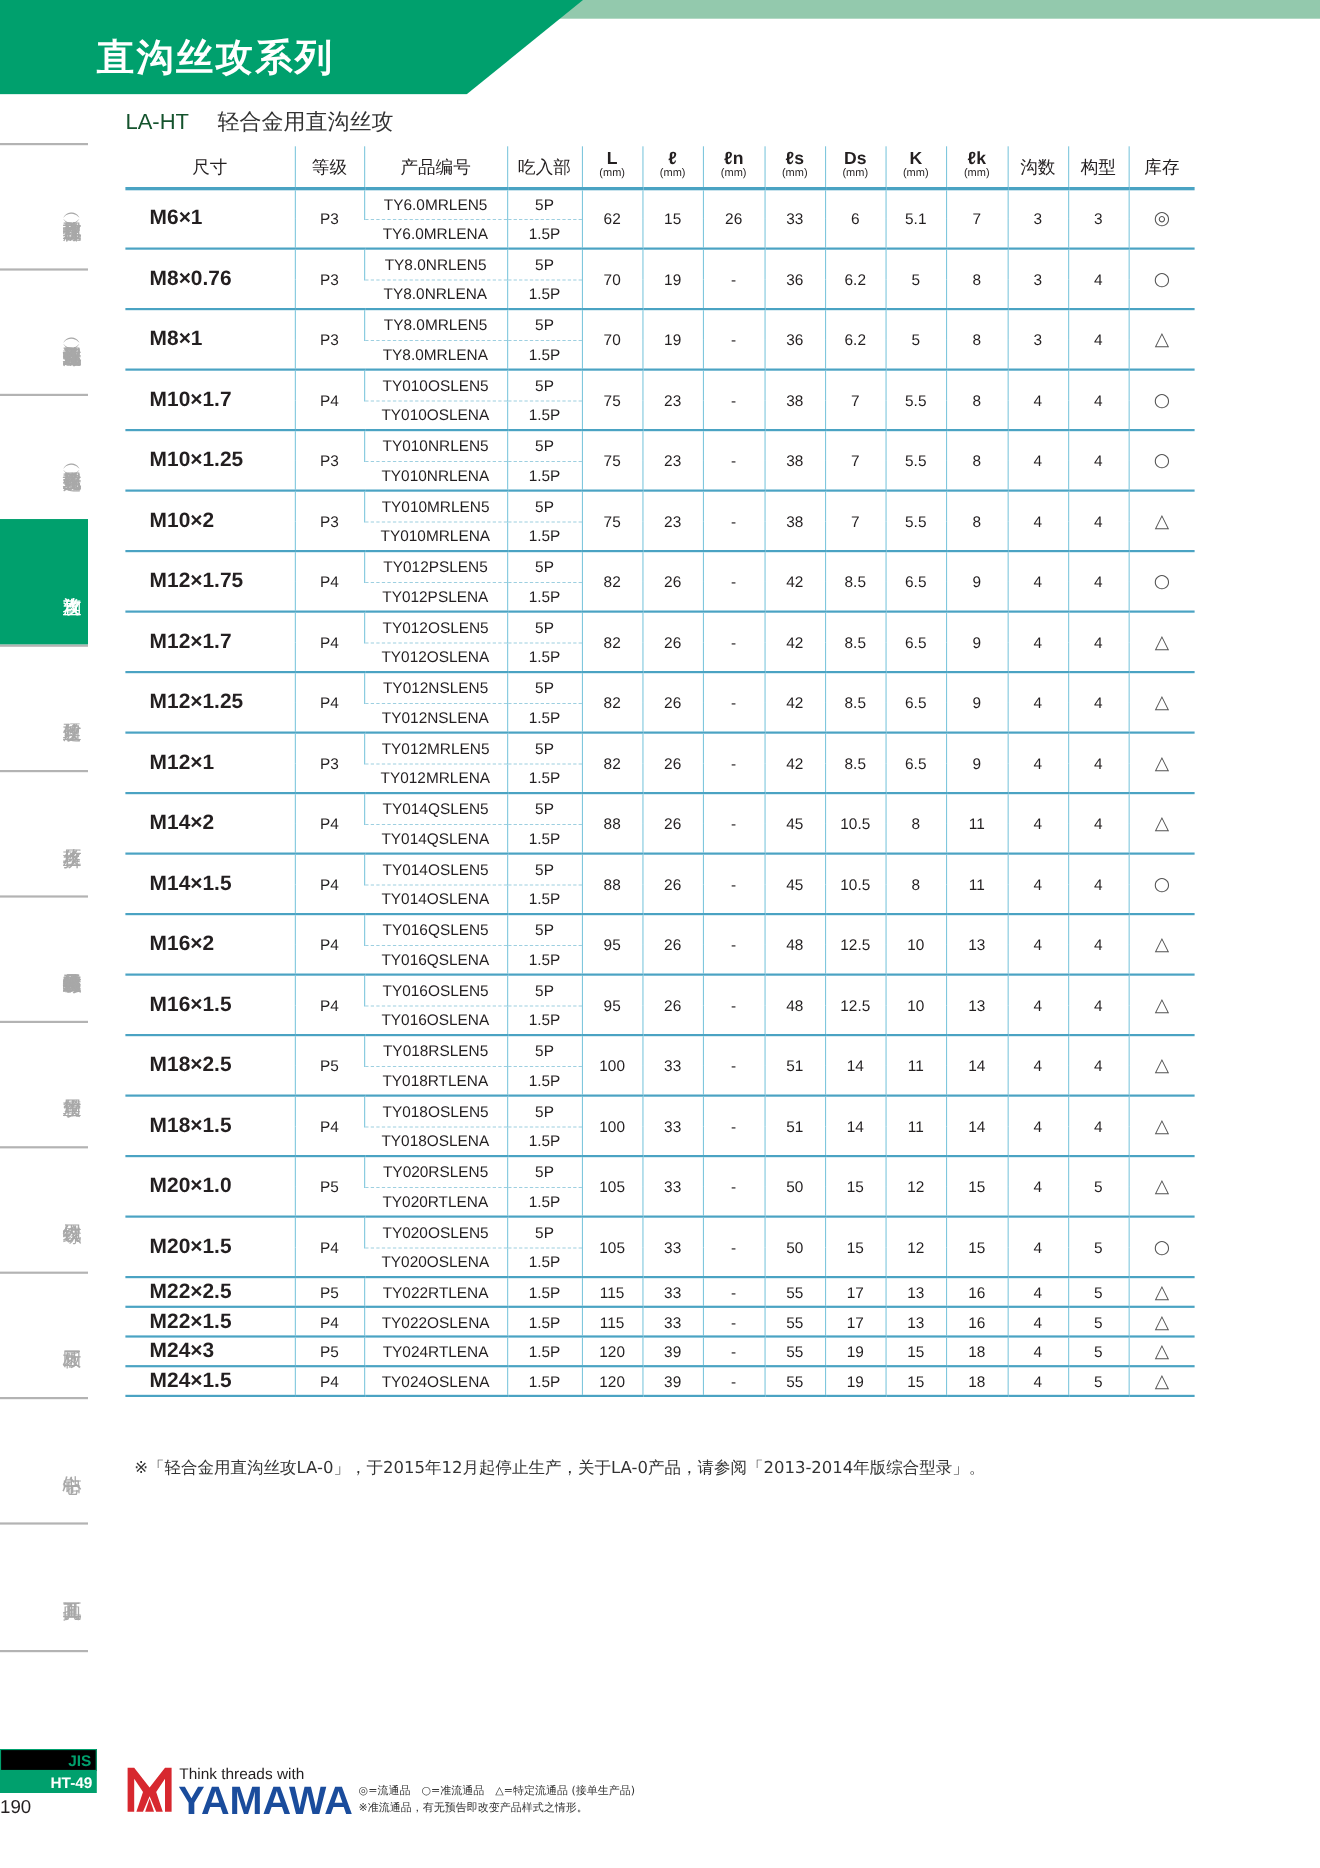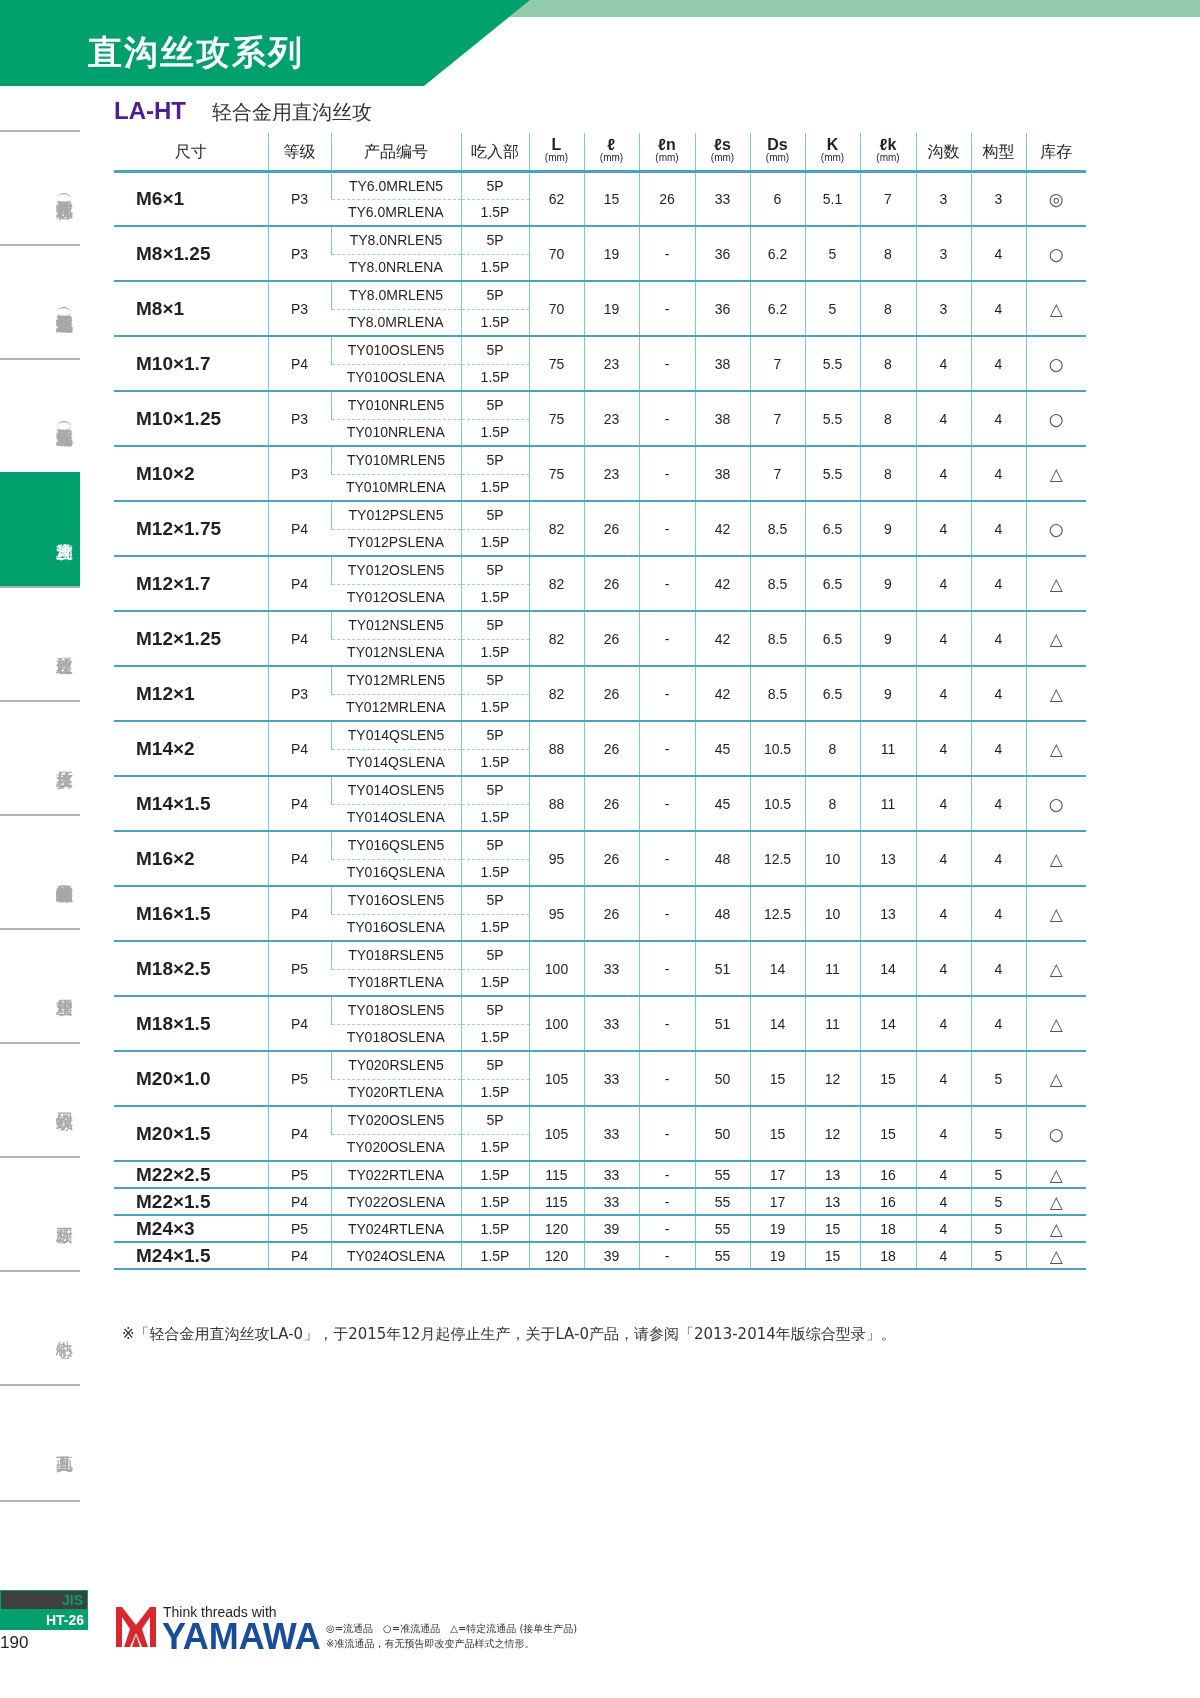--- a/index.html
+++ b/index.html
@@ -4,21 +4,21 @@
 <style>
   * { box-sizing: border-box; margin: 0; padding: 0; }
   body { width: 1200px; height: 1698px; background: #fff; position: relative; overflow: hidden;
          font-family: "Liberation Sans", "DejaVu Sans", sans-serif; color: #231f20; }
   .top-light { position: absolute; left: 0; top: 0; width: 1200px; height: 17px; background: #93c9ad; }
   .top-banner { position: absolute; left: 0; top: 0; width: 530px; height: 86px; background: #00a06d;
                 clip-path: polygon(0 0, 100% 0, 80% 100%, 0 100%); }
   .banner-title { position: absolute; left: 88px; top: 30px; font-size: 34px; font-weight: bold; color: #fff;
                   letter-spacing: 2px; font-family: "DejaVu Sans", sans-serif; }
   .subtitle { position: absolute; left: 114px; top: 97px; display: flex; align-items: baseline; gap: 26px; }
-  .subtitle .code { font-size: 24px; font-weight: bold; color: #4c1d95; }
+  .subtitle .code { font-size: 20px; font-weight: normal; color: #14532d; }
   .subtitle .name { font-size: 20px; color: #333; font-family: "DejaVu Sans", sans-serif; }
 
   .side { position: absolute; left: 0; top: 130px; width: 80px; }
   .side-item { position: relative; height: 121px; border-top: 2px solid #b3b3b3; display: flex;
                justify-content: flex-end; align-items: center; padding-right: 6px; }
   .side-item .txt { writing-mode: vertical-rl; font-size: 17px; color: #a8a8a8; line-height: 19px;
                     font-family: "DejaVu Sans", sans-serif; letter-spacing: 0; }
   .side-item.active { background: #00a06d; border-top: 2px solid #00a06d; }
   .side-item.active .txt { color: #fff; }
 
@@ -37,21 +37,21 @@
   .tbl tr.top td { height: 28px; }
   .tbl tr.bot td { height: 27px; }
   .tbl tr.single td { height: 27px; border-bottom: 2px solid #4aa3c3; }
   .tbl td.size { text-align: left; padding-left: 22px; font-size: 19px; font-weight: bold; }
   .tbl td.stock { font-size: 17px; color: #555; font-family: "DejaVu Sans", sans-serif; }
 
   .note { position: absolute; left: 122px; top: 1325px; font-size: 15px; color: #333;
           font-family: "DejaVu Sans", sans-serif; }
 
   .jis { position: absolute; left: 0; top: 1590px; width: 88px; height: 20px; border: 1px solid #00a06d;
-         background: #404040; color: #00a06d; font-weight: bold; font-size: 14px; text-align: right; padding-right: 4px; line-height: 18px; }
+         background: #000000; color: #00a06d; font-weight: bold; font-size: 14px; text-align: right; padding-right: 4px; line-height: 18px; }
   .ht { position: absolute; left: 0; top: 1610px; width: 88px; height: 20px; background: #00a06d; color: #fff;
         font-weight: bold; font-size: 14px; text-align: right; padding-right: 4px; line-height: 20px; }
   .pageno { position: absolute; left: 0; top: 1633px; width: 86px; font-size: 17px; color: #231f20; }
 
   .logo { position: absolute; left: 114px; top: 1605px; width: 44px; height: 44px; }
   .tagline { position: absolute; left: 163px; top: 1604px; font-size: 14px; color: #231f20; }
   .brand { position: absolute; left: 162px; top: 1616px; font-size: 36px; font-weight: bold; color: #1a4c9c; letter-spacing: 0; }
   .legend { position: absolute; left: 326px; top: 1621px; font-size: 10px; color: #333; line-height: 15px;
             font-family: "DejaVu Sans", sans-serif; }
 </style>
@@ -178,21 +178,21 @@
         <td rowspan="2" style="border-bottom: 2px solid rgb(74, 163, 195);">7</td>
         <td rowspan="2" style="border-bottom: 2px solid rgb(74, 163, 195);">3</td>
         <td rowspan="2" style="border-bottom: 2px solid rgb(74, 163, 195);">3</td>
         <td class="stock" rowspan="2" style="border-bottom: 2px solid rgb(74, 163, 195);">◎</td>
       </tr>
       <tr class="bot rb">
         <td>TY6.0MRLENA</td>
         <td>1.5P</td>
       </tr>
       <tr class="top">
-        <td class="size" rowspan="2" style="border-bottom: 2px solid rgb(74, 163, 195);">M8×1.25</td>
+        <td class="size" rowspan="2" style="border-bottom: 2px solid rgb(74, 163, 195);">M8×0.76</td>
         <td rowspan="2" style="border-bottom: 2px solid rgb(74, 163, 195);">P3</td>
         <td class="split">TY8.0NRLEN5</td>
         <td class="split">5P</td>
         <td rowspan="2" style="border-bottom: 2px solid rgb(74, 163, 195);">70</td>
         <td rowspan="2" style="border-bottom: 2px solid rgb(74, 163, 195);">19</td>
         <td rowspan="2" style="border-bottom: 2px solid rgb(74, 163, 195);">-</td>
         <td rowspan="2" style="border-bottom: 2px solid rgb(74, 163, 195);">36</td>
         <td rowspan="2" style="border-bottom: 2px solid rgb(74, 163, 195);">6.2</td>
         <td rowspan="2" style="border-bottom: 2px solid rgb(74, 163, 195);">5</td>
         <td rowspan="2" style="border-bottom: 2px solid rgb(74, 163, 195);">8</td>
@@ -587,21 +587,21 @@
         <td>4</td>
         <td>5</td>
         <td class="stock">△</td>
       </tr>
     </tbody>
 </table>
 
 <div class="note">※「轻合金用直沟丝攻LA-0」，于2015年12月起停止生产，关于LA-0产品，请参阅「2013-2014年版综合型录」。</div>
 
 <div class="jis">JIS</div>
-<div class="ht">HT-26</div>
+<div class="ht">HT-49</div>
 <div class="pageno">190</div>
 
 <svg class="logo" viewBox="0 0 44 44">
   <rect x="0" y="0" width="44" height="44" fill="#fff"></rect>
   <path d="M2 2 L8 2 L22 20 L36 2 L42 2 L42 42 L36 42 L36 12 L28 24 L34 42 L28 42 L22 28 L16 42 L10 42 L16 24 L8 12 L8 42 L2 42 Z" fill="#d7282f"></path>
   <path d="M22 30 L26 42 L18 42 Z" fill="#d7282f"></path>
 </svg>
 <div class="tagline">Think threads with</div>
 <div class="brand">YAMAWA</div>
 <div class="legend">

